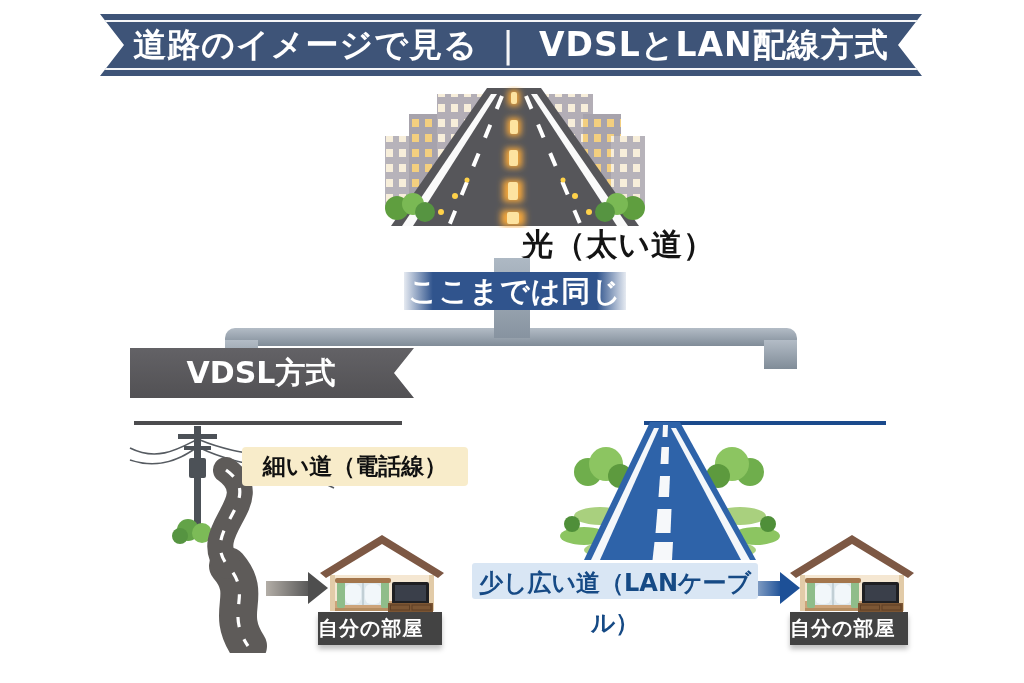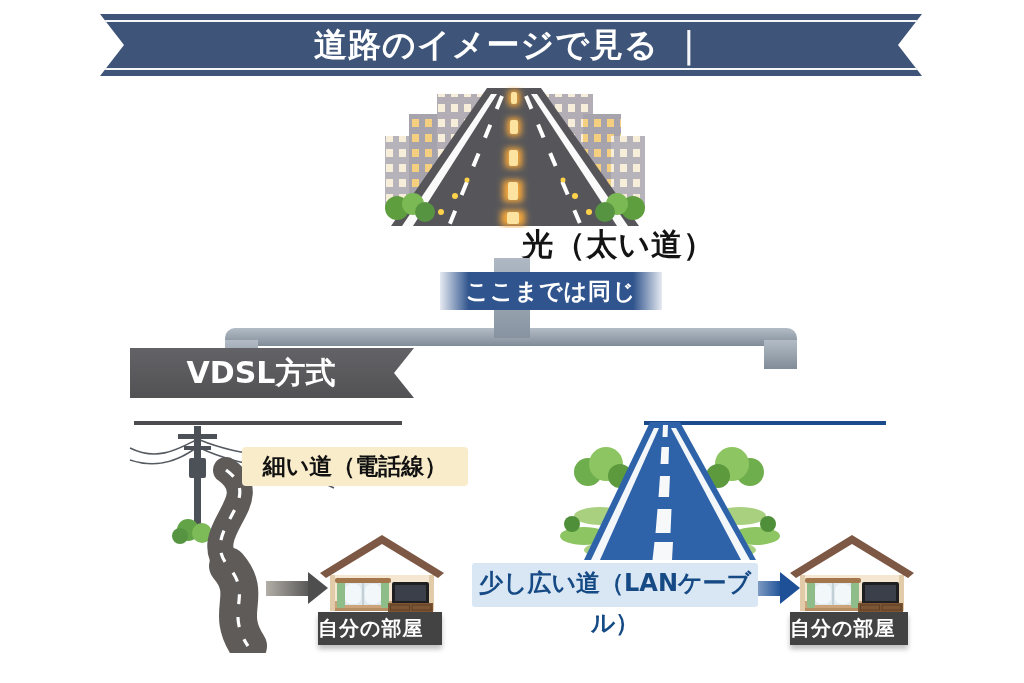--- a/index.html
+++ b/index.html
@@ -29,40 +29,40 @@
     font-size:31px; font-weight:bold; color:#141414; letter-spacing:1px;
   }
   .conn { position:absolute; background:linear-gradient(180deg,#b3bcc6,#808c98); }
   .conn-vert-top { left:494px; top:258px; width:36px; height:80px; background:linear-gradient(180deg,#aeb9c4,#8793a0); z-index:1; }
   .conn-horiz { left:225px; top:328px; width:572px; height:18px; border-radius:10px 10px 0 0; z-index:0; }
   .conn-stub-left { left:225px; top:340px; width:33px; height:29px; }
   .conn-stub-right { left:764px; top:340px; width:33px; height:29px; }
   .same-badge {
     position:absolute; left:404px; top:272px; width:222px; height:38px; z-index:2;
     background:linear-gradient(90deg,rgba(48,84,141,0.12) 0%,#30548d 13%,#30548d 87%,rgba(48,84,141,0.12) 100%);
-    color:#fff; font-weight:bold; font-size:23px; text-align:center; line-height:38px; letter-spacing:1px;margin-left:36px;
+    color:#fff; font-weight:bold; font-size:29px; text-align:center; line-height:38px; letter-spacing:1px;
   }
   
   .branch-banner {
     position:absolute; top:348px; height:50px; color:#fff; font-weight:bold;
     display:flex; align-items:center; justify-content:center;
     clip-path:polygon(0 0,100% 0,calc(100% - 20px) 50%,100% 100%,0 100%);
   }
   .vdsl-banner { left:130px; width:284px; font-size:30px; background:linear-gradient(180deg,#636266,#525154); padding-right:22px; }
   .lan-banner  { left:640px; width:258px; font-size:28px; background:linear-gradient(180deg,#2a6cb8,#1c57a2); padding-right:22px; }
   .vdsl-underline { position:absolute; left:134px; top:421px; width:268px; height:4px; background:#4c4c4e; }
   .lan-underline  { position:absolute; left:644px; top:421px; width:242px; height:4px; background:#1b4a8c; }
   
   .thin-road-label {
     position:absolute; left:222px; top:447px; width:226px; height:39px; z-index:3;
     background:#f8ecca; border-radius:4px; color:#111; font-weight:bold; font-size:23px;
     text-align:center; line-height:39px;margin-left:20px;
   }
   .wide-road-label {
-    position:absolute; left:472px; top:563px; width:286px; height:44px; z-index:3;
+    position:absolute; left:472px; top:563px; width:286px; height:36px; z-index:3;
     background:#d9e6f4; border-radius:3px; color:#164a85; font-weight:bold; font-size:24px;
     text-align:center; line-height:40px;
   }
   
   .arrow { position:absolute; z-index:2; }
   .arrow .shaft { position:absolute; height:15px; top:9px; }
   .arrow .head { position:absolute; width:0; height:0; top:0;
     border-top:16px solid transparent; border-bottom:16px solid transparent; }
   .arrow-left { left:266px; top:572px; width:62px; height:32px; }
   .arrow-left .shaft { left:0; width:44px; background:linear-gradient(90deg,#b3aea7,#565656); }
@@ -89,20 +89,21 @@
 </style>
 </head>
 <body>
 
 <div id="canvas">
 
   <div class="top-banner">
     <div class="banner-lines"></div>
     <span>道路のイメージで見る</span>
     <span class="title-sep">|</span>
+    <span>VDSLとLAN配線方式</span>
   </div>
 
   <svg class="city-scene" viewBox="0 0 264 142">
     <defs>
       <filter id="glow" x="-60%" y="-60%" width="220%" height="220%">
         <feGaussianBlur stdDeviation="3"></feGaussianBlur>
       </filter>
       <pattern id="win" width="13" height="15" patternUnits="userSpaceOnUse">
         <rect x="3" y="3" width="7" height="8" fill="#f7eeda"></rect>
       </pattern>

